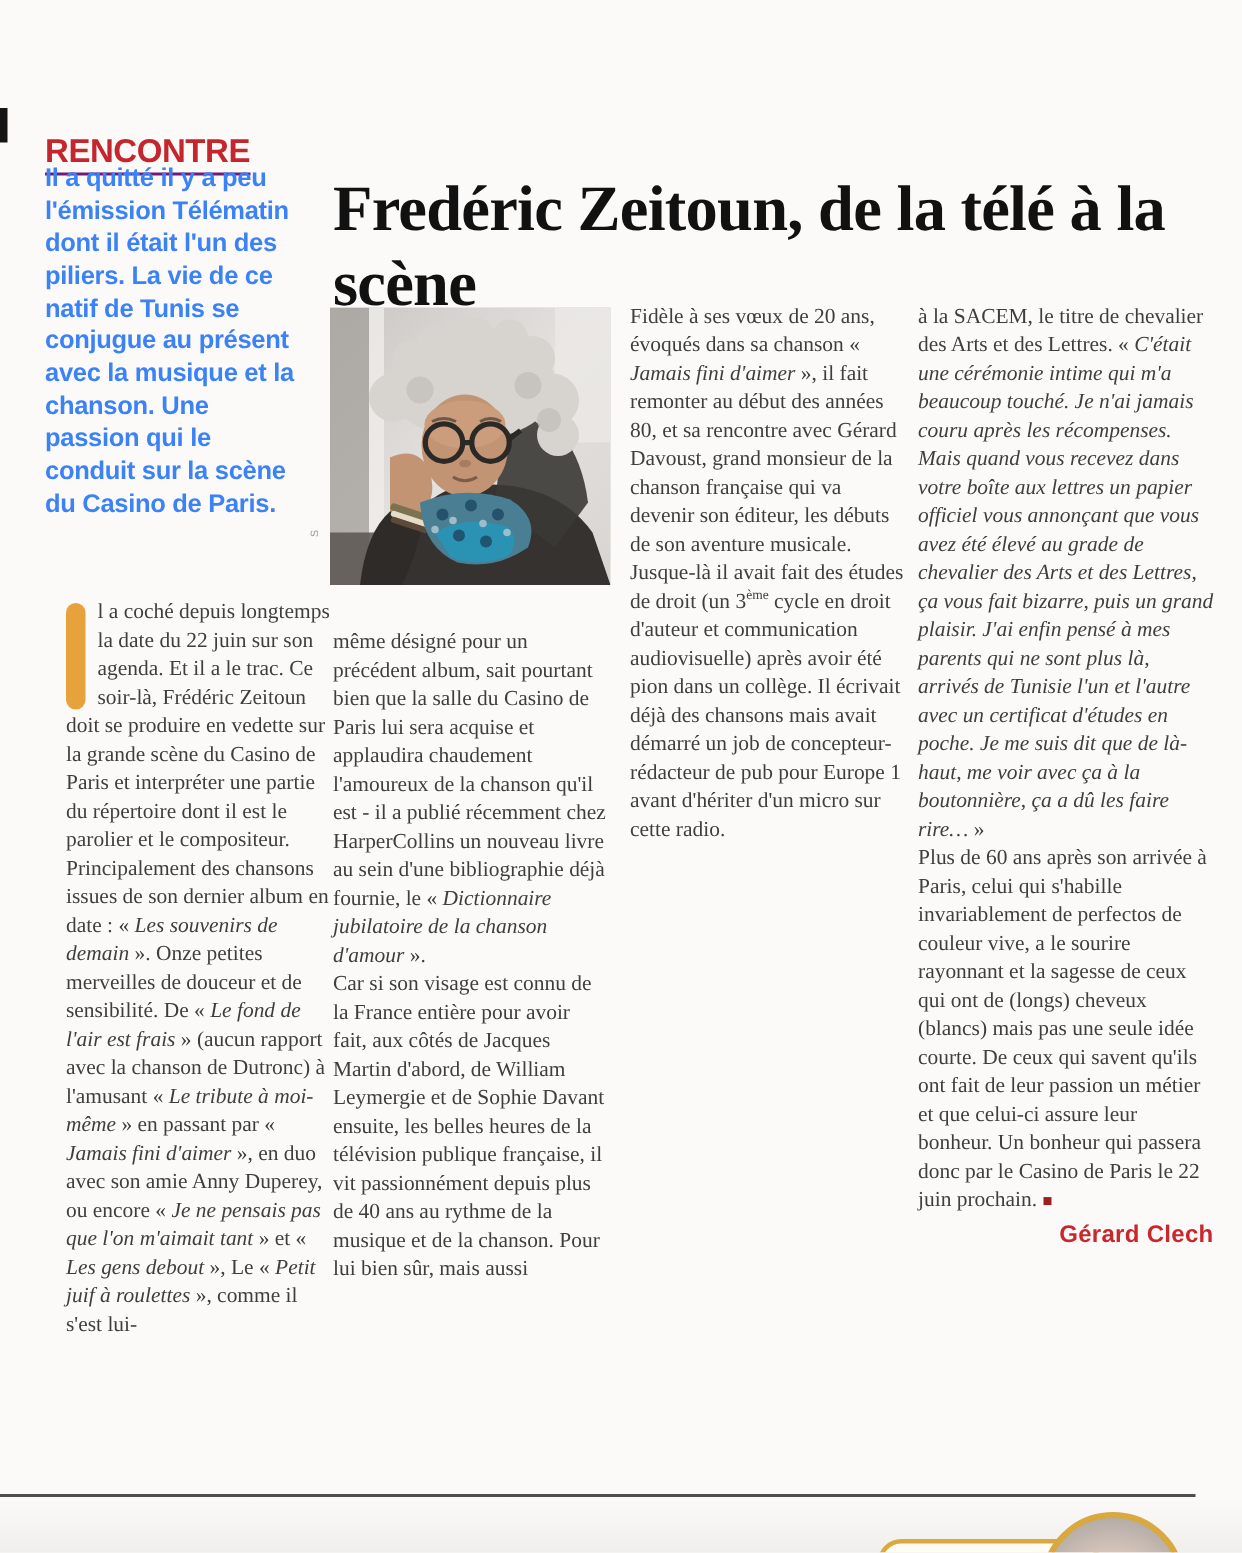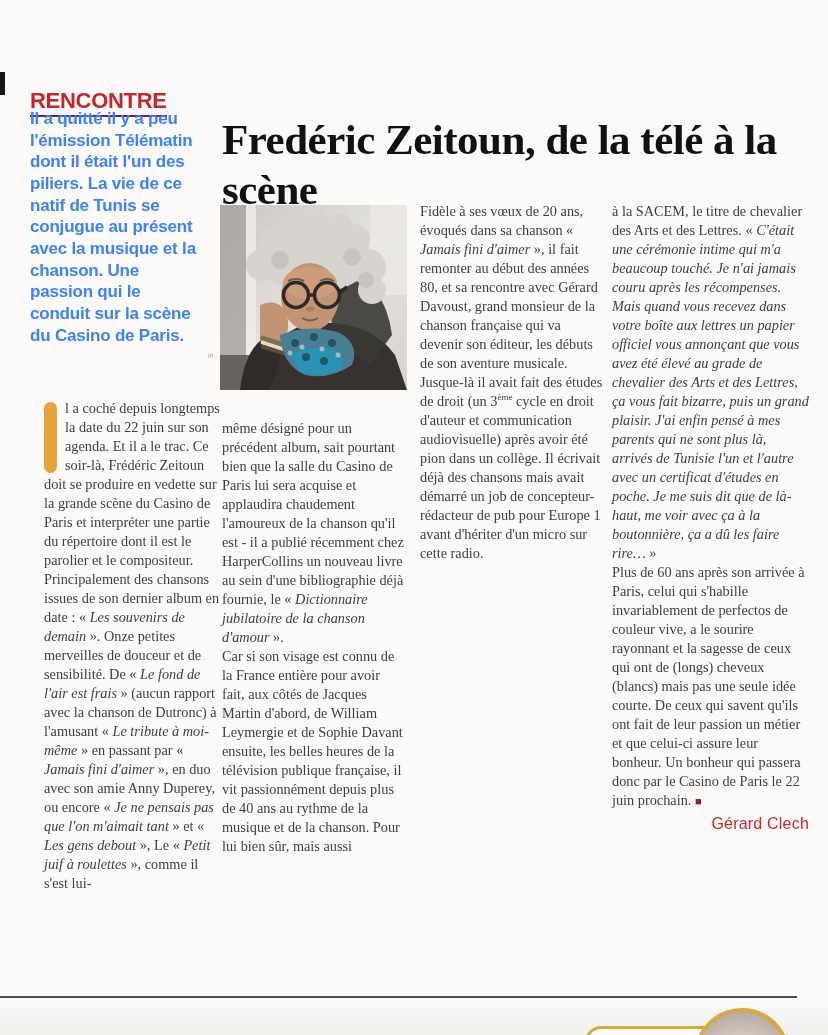--- a/index.html
+++ b/index.html
@@ -33,21 +33,21 @@
   #col4{left:612px;top:202px;width:197px;}
 
   .dropcap-bar{float:left;width:13px;height:71px;background:#e8a23c;border-radius:7px;
     margin:3px 8px 1px 0;}
 
   .col .it{font-style:italic;}
   .col sup{font-size:9px;line-height:0;}
   .endmark{color:#9c1f22;font-size:11px;font-style:normal;}
 
   .byline{text-align:right;margin-top:3px;font-family:"Liberation Sans",sans-serif;
-    font-weight:400;font-size:16px;color:#ca272c;letter-spacing:0.2px;}
+    font-weight:700;font-size:16px;color:#ca272c;letter-spacing:0.2px;}
 
   .rule-bottom{position:absolute;left:0;top:996px;width:797px;height:2px;background:#4e4e4e;}
 
   .below-rule{position:absolute;left:0;top:998px;width:828px;height:37px;
     background:linear-gradient(#fbfaf9,#f1efec);}
   .teaser-pill{position:absolute;left:585px;top:1026px;width:143px;height:40px;
     border:3px solid #d9a83f;border-radius:16px;background:#fffdf3;}
   .teaser-avatar{position:absolute;left:694px;top:1008px;width:96px;height:96px;border-radius:50%;
     border:4px solid #d9a83f;box-sizing:border-box;
     background:radial-gradient(circle at 50% 65%, #e6cfc3 0 35%, #cdbfb6 55%, #b4aca6 80%);}

